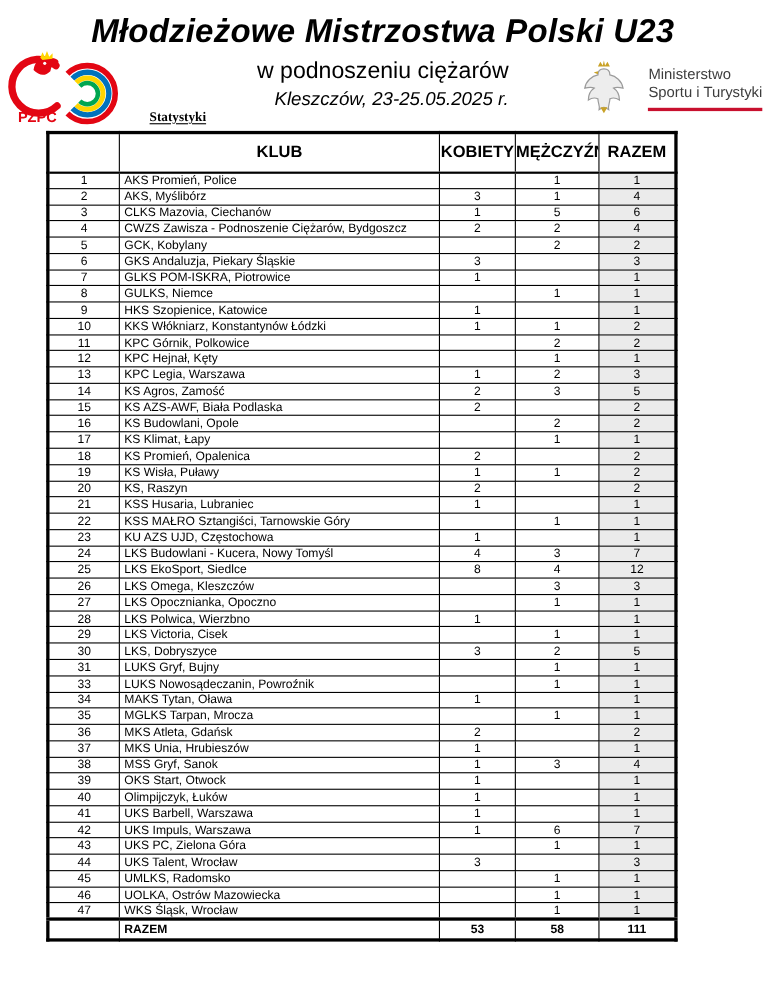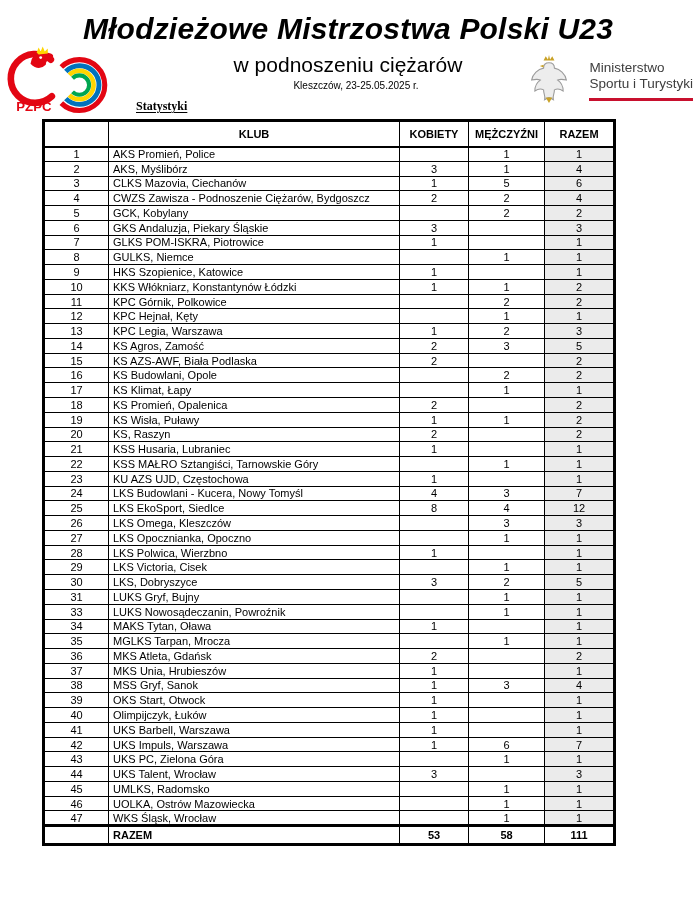--- a/index.html
+++ b/index.html
@@ -10,21 +10,21 @@
     position:relative;
     font-family:"Liberation Sans", sans-serif;
     color:#000;
     overflow:hidden;
   }
 
   
   .title-block { position:absolute; left:0; right:0; top:12px; text-align:center; }
   .main-title  { font-size:30px; font-weight:bold; font-style:italic; letter-spacing:.2px; }
   .sub-title   { font-size:21px; margin-top:7px; }
-  .date-line   { font-size:10px; margin-top:3px;padding-left:16px; }
+  .date-line   { font-size:17px; font-style:italic; margin-top:3px;padding-left:16px; }
 
   .pzpc-logo { position:absolute; left:2px; top:46px; width:114px; height:70px; }
 
   .ministry { position:absolute; top:54px; right:3px; display:flex; align-items:flex-start; gap:20px; }
   .ministry-eagle { width:40px; height:50px; }
   .ministry-text { padding-top:6px; }
   .ministry-line { font-size:13.5px; color:#3d3d3d; line-height:16px; white-space:nowrap; }
   .ministry-rule { height:3px; background:#c8102e; margin-top:6px; width:100%; }
 
   .section-title {
@@ -37,21 +37,21 @@
   
   .stats-table {
     position:absolute; left:42px; top:119px;
     width:571px;
     border-collapse:collapse;
     table-layout:fixed;
     border:3px solid #000;
   }
   .stats-table th, .stats-table td { border:1px solid #000; padding:0; overflow:hidden; white-space:nowrap; }
   .stats-table thead th {
-    font-size:11px; font-weight:bold; height:26px;
+    font-size:15px; font-weight:bold; height:36px;
     vertical-align:middle;
     border-bottom:2px solid #000;
   }
   .stats-table tbody td { font-size:11px; height:14.78px; vertical-align:middle; }
   .stats-table td.num  { text-align:center; }
   .stats-table td.klub { text-align:left; padding-left:4px; }
   .stats-table td.razem { background:#ebebeb; }
   .stats-table tfoot td {
     font-size:11px; font-weight:bold; height:19px;
     vertical-align:middle; border-top:3px solid #000;

